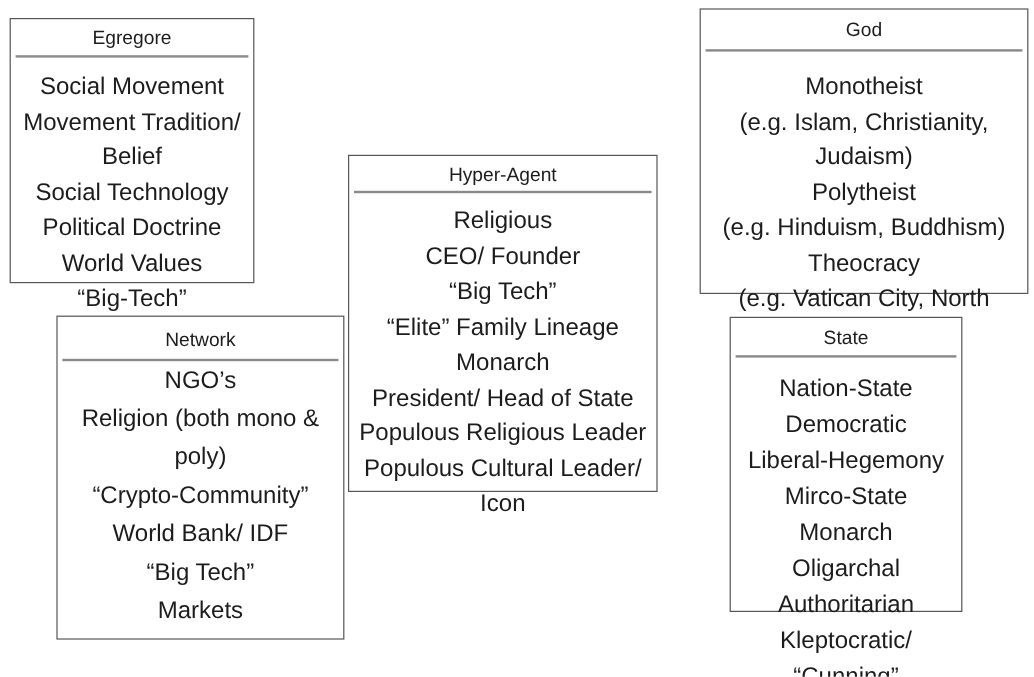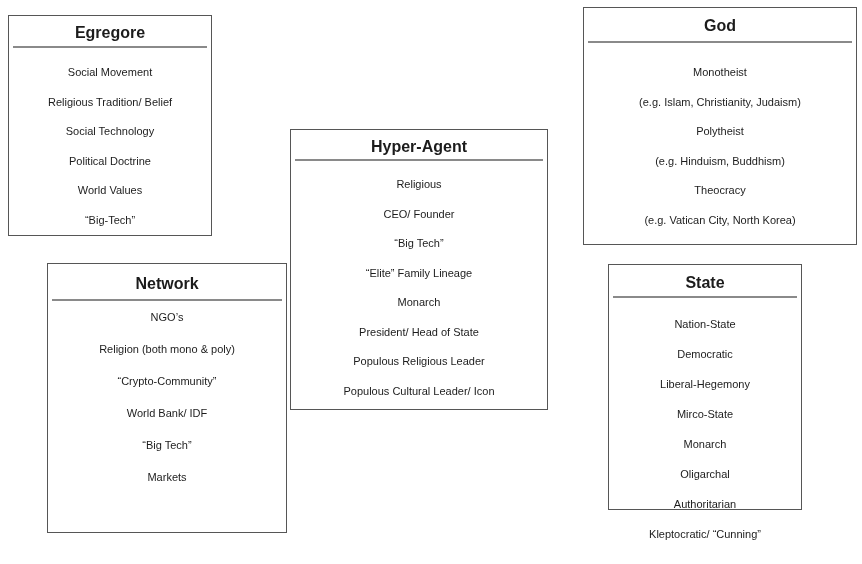--- a/index.html
+++ b/index.html
@@ -26,31 +26,31 @@
   }
   .box {
     position: absolute;
     background: var(--background);
     border: 1px solid var(--border-color);
     text-align: center;
   }
   .box-title {
     margin: 0;
     font-size: 16px;
-    font-weight: bold;
+    font-weight: normal;
     line-height: 18px;
     color: var(--text-color);
   }
   .box-sep {
     height: 0;
     border-top: 2px solid var(--separator-color);
     margin-left: 4px;
     margin-right: 4px;
   }
-  .box-items { font-size: 11px; }
+  .box-items { font-size: 20px; }
   .item { white-space: normal; }
 
   
   .box-egregore { left: 8px;   top: 15px;  width: 204px; height: 221px; }
   .box-egregore .box-title { padding-top: 8px; }
   .box-egregore .box-sep   { margin-top: 4px; }
   .box-egregore .box-items { padding-top: 10px; line-height: 29.5px; }
 
   
   .box-god { left: 583px; top: 7px;   width: 274px; height: 238px; }
@@ -79,21 +79,21 @@
 </head>
 <body>
 
 <div class="canvas">
 
   <section class="box box-egregore">
     <h2 class="box-title">Egregore</h2>
     <div class="box-sep"></div>
     <div class="box-items">
       <div class="item">Social Movement</div>
-      <div class="item">Religious Tradition/ Belief</div>
+      <div class="item">Movement Tradition/ Belief</div>
       <div class="item">Social Technology</div>
       <div class="item">Political Doctrine</div>
       <div class="item">World Values</div>
       <div class="item">“Big-Tech”</div>
     </div>
   </section>
 
   <section class="box box-god">
     <h2 class="box-title">God</h2>
     <div class="box-sep"></div>

